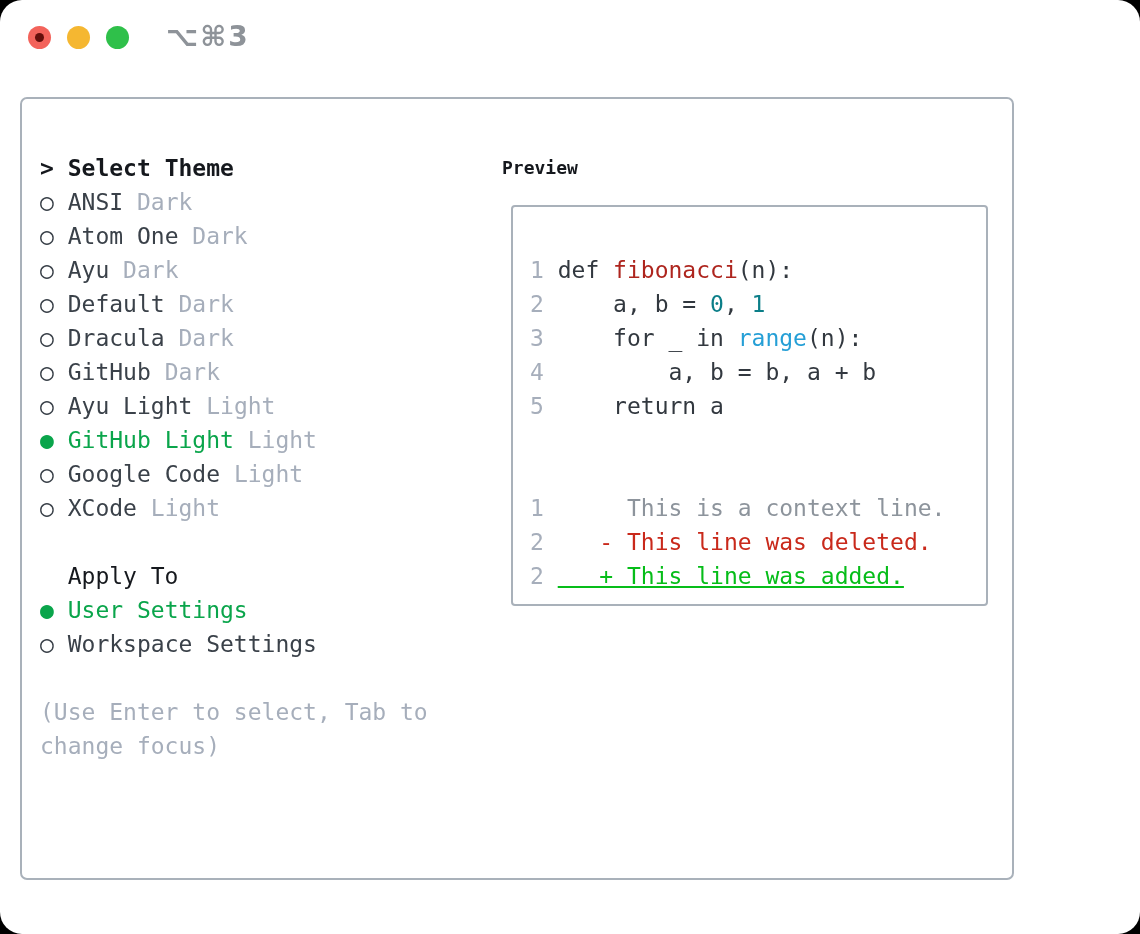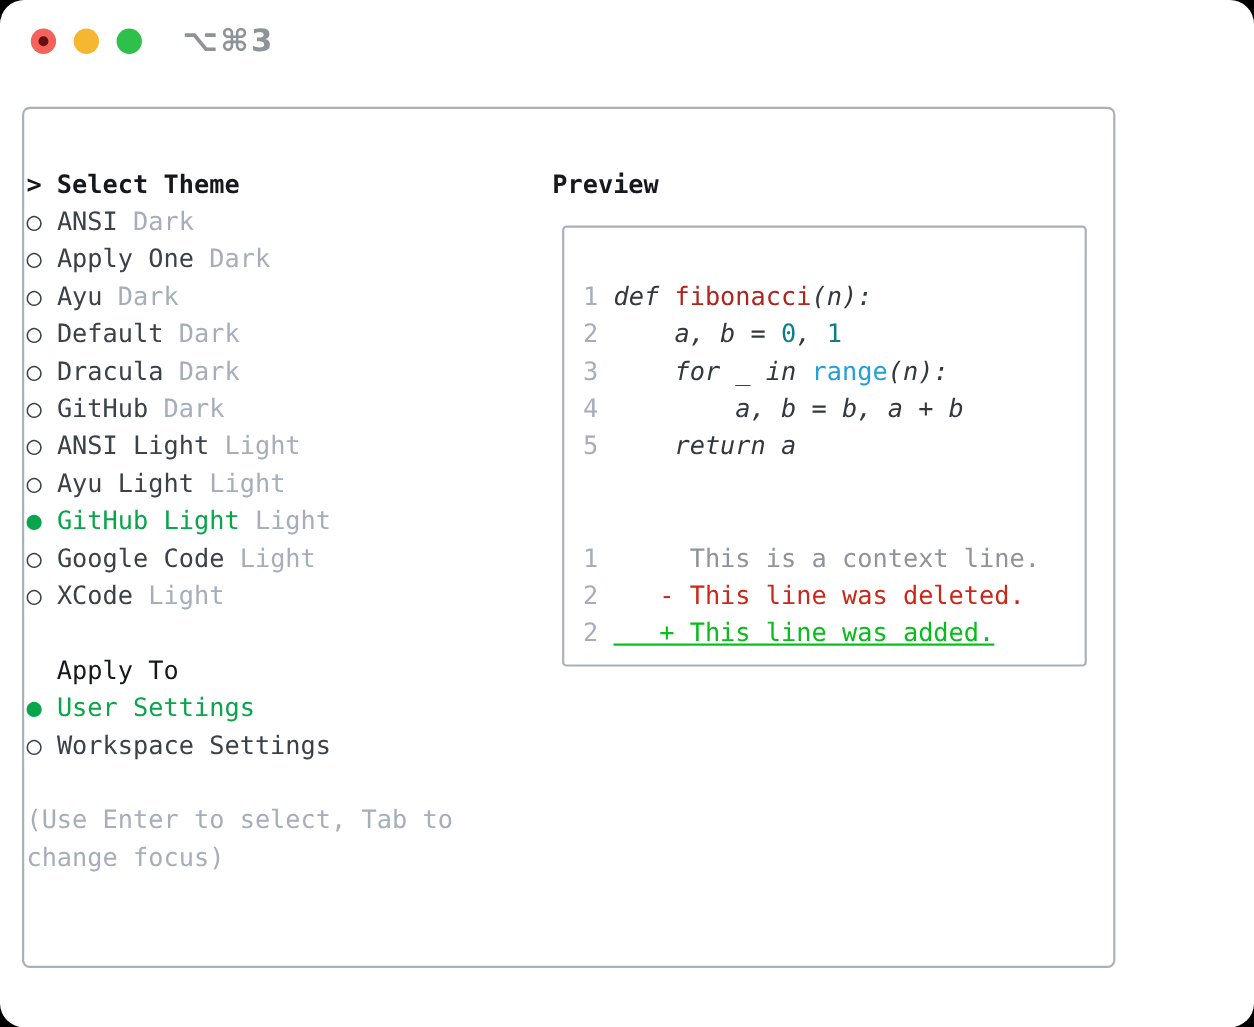--- a/index.html
+++ b/index.html
@@ -26,45 +26,45 @@
   }
 
   
   .panel {
     position:absolute; left:20px; top:97px; width:994px; height:783px;
     border:2px solid var(--border); border-radius:7px;
     background:#fff;
   }
 
   .leftcol {
-    position:absolute; left:2px; top:52px;
+    position:absolute; left:18px; top:52px;
     font-size:23px; color:var(--text);
   }
   .row { height:34px; line-height:34px; white-space:pre; }
   .hdr    { font-weight:bold; color:var(--heading); }
   .subhdr { color:var(--heading); }
   .muted  { color:var(--muted); }
   .green  { color:var(--accent-green); }
   .dim-bullet { color:var(--text); }
 
   .preview-hdr {
     position:absolute; left:480px; top:52px;
     height:34px; line-height:34px;
-    font-size:23px; font-weight:bold; color:var(--heading);
+    font-size:18px; font-weight:bold; color:var(--heading);
   }
   .preview-box {
     position:absolute; left:489px; top:106px; width:477px; height:401px;
     border:2px solid var(--border); border-radius:4px; background:#fff;
   }
   .code {
     position:absolute; left:17px; top:46px;
     font-size:23px; color:var(--code-fg);
   }
   .lnum  { color:var(--muted); }
-  .c-fg   { color:var(--code-fg);font-style:italic; }
+  .c-fg   { color:var(--code-fg); }
   .c-red  { color:var(--func-red); }
   .c-teal { color:var(--num-teal); }
   .c-blue { color:var(--builtin-blue); }
   .c-ctx  { color:var(--ctx-gray); }
   .c-del  { color:var(--deleted-red); }
   .c-add  { color:var(--added-green);text-decoration:underline; }
 </style>
 </head>
 <body>
 
@@ -77,26 +77,25 @@
     <span class="light light-min"></span>
     <span class="light light-zoom"></span>
     <div class="tb-title">⌥⌘3</div>
   </div>
 
   <div class="panel">
 
     <div class="leftcol">
         <div class="row hdr"><span>&gt; </span><span>Select Theme</span></div>
         <div class="row"><span class="dim-bullet">○</span><span> ANSI</span><span class="muted"> Dark</span></div>
-        <div class="row"><span class="dim-bullet">○</span><span> Apply One</span><span class="muted"> Dark</span></div>
+        <div class="row"><span class="dim-bullet">○</span><span> Atom One</span><span class="muted"> Dark</span></div>
         <div class="row"><span class="dim-bullet">○</span><span> Ayu</span><span class="muted"> Dark</span></div>
         <div class="row"><span class="dim-bullet">○</span><span> Default</span><span class="muted"> Dark</span></div>
         <div class="row"><span class="dim-bullet">○</span><span> Dracula</span><span class="muted"> Dark</span></div>
         <div class="row"><span class="dim-bullet">○</span><span> GitHub</span><span class="muted"> Dark</span></div>
-        <div class="row"><span class="dim-bullet">○</span><span> ANSI Light</span><span class="muted"> Light</span></div>
         <div class="row"><span class="dim-bullet">○</span><span> Ayu Light</span><span class="muted"> Light</span></div>
         <div class="row"><span class="green">●</span><span class="green"> GitHub Light</span><span class="muted"> Light</span></div>
         <div class="row"><span class="dim-bullet">○</span><span> Google Code</span><span class="muted"> Light</span></div>
         <div class="row"><span class="dim-bullet">○</span><span> XCode</span><span class="muted"> Light</span></div>
         <div class="row"></div>
         <div class="row subhdr"><span>  Apply To</span></div>
         <div class="row"><span class="green">●</span><span class="green"> User Settings</span></div>
         <div class="row"><span class="dim-bullet">○</span><span> Workspace Settings</span></div>
         <div class="row"></div>
         <div class="row muted"><span class="muted">(Use Enter to select, Tab to</span></div>

